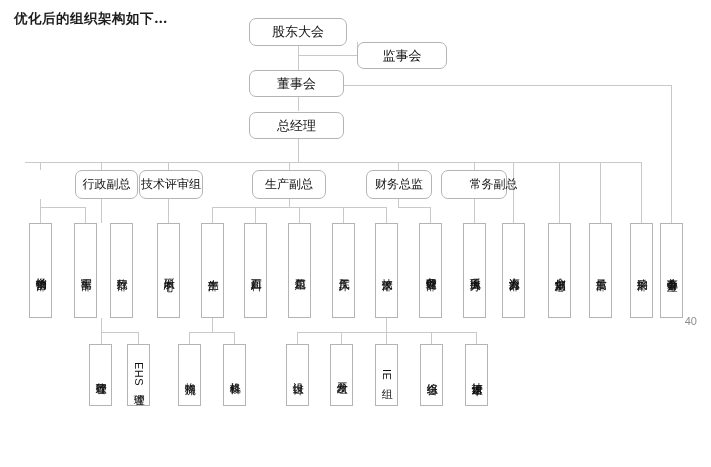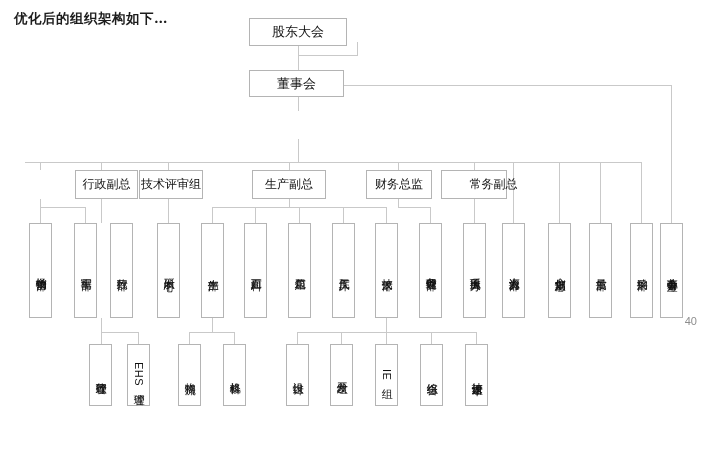--- a/index.html
+++ b/index.html
@@ -33,20 +33,21 @@
     background:#ffffff;
     box-sizing:border-box;
     display:flex;align-items:center;justify-content:center;
     font-size:12px;line-height:1.05;
     color:#111;
     text-align:center;
   }
   .box.h{ 
     padding:0 4px;
     white-space:nowrap;
+    border-radius:7px;
   }
   .box.v{ 
     writing-mode:vertical-rl;
     text-orientation:upright;
     letter-spacing:.5px;
     font-size:11px;
     padding:5px 0;
   }
   .box.v.lat{
     text-orientation:mixed;
@@ -133,25 +134,31 @@
   <div class="ln lnh" style="left:297px;top:332px;width:180px;"></div>
   <div class="ln lnv" style="left:297px;top:332px;height:12px;"></div>
   <div class="ln lnv" style="left:341px;top:332px;height:12px;"></div>
   <div class="ln lnv" style="left:386px;top:332px;height:12px;"></div>
   <div class="ln lnv" style="left:431px;top:332px;height:12px;"></div>
   <div class="ln lnv" style="left:476px;top:332px;height:12px;"></div>
 
   <div class="box h lvl1" style="left:249px;top:18px;width:98px;height:28px;">
     <span>股东大会</span>
   </div>
+  <div class="box h lvl1" style="left:357px;top:42px;width:90px;height:27px;">
+    <span>监事会</span>
+  </div>
 
   <div class="box h lvl1" style="left:249px;top:70px;width:95px;height:27px;">
     <span>董事会</span>
   </div>
 
+  <div class="box h lvl1" style="left:249px;top:112px;width:95px;height:27px;">
+    <span>总经理</span>
+  </div>
 
   <div class="box h lvl2" style="left:75px;top:170px;width:63px;height:29px;">
     <span>行政副总</span>
   </div>
   <div class="box h lvl2" style="left:139px;top:170px;width:64px;height:29px;">
     <span>技术评审组</span>
   </div>
   <div class="box h lvl2" style="left:252px;top:170px;width:74px;height:29px;">
     <span>生产副总</span>
   </div>

